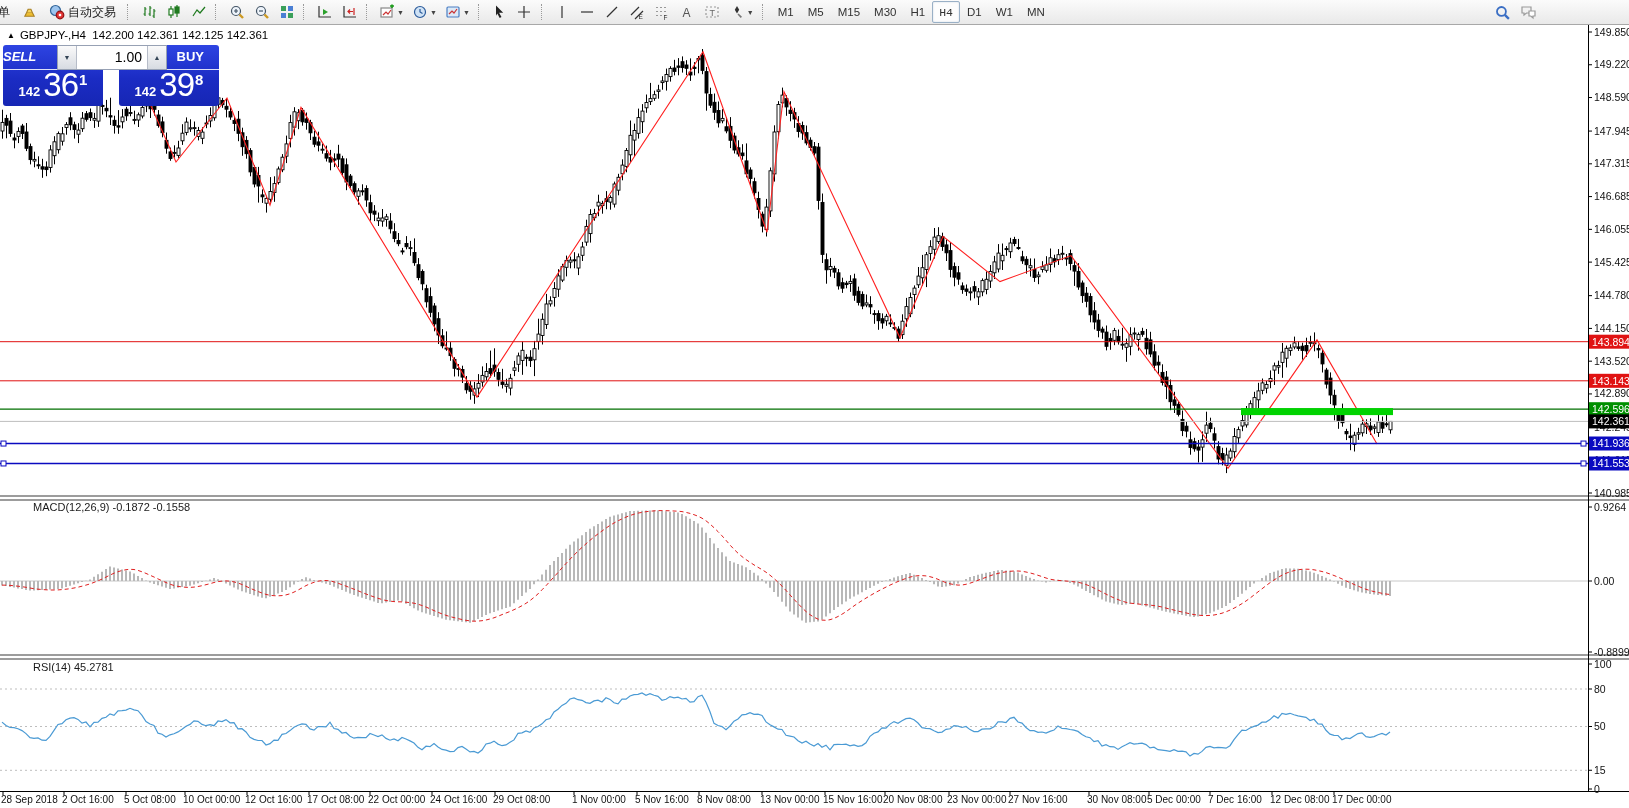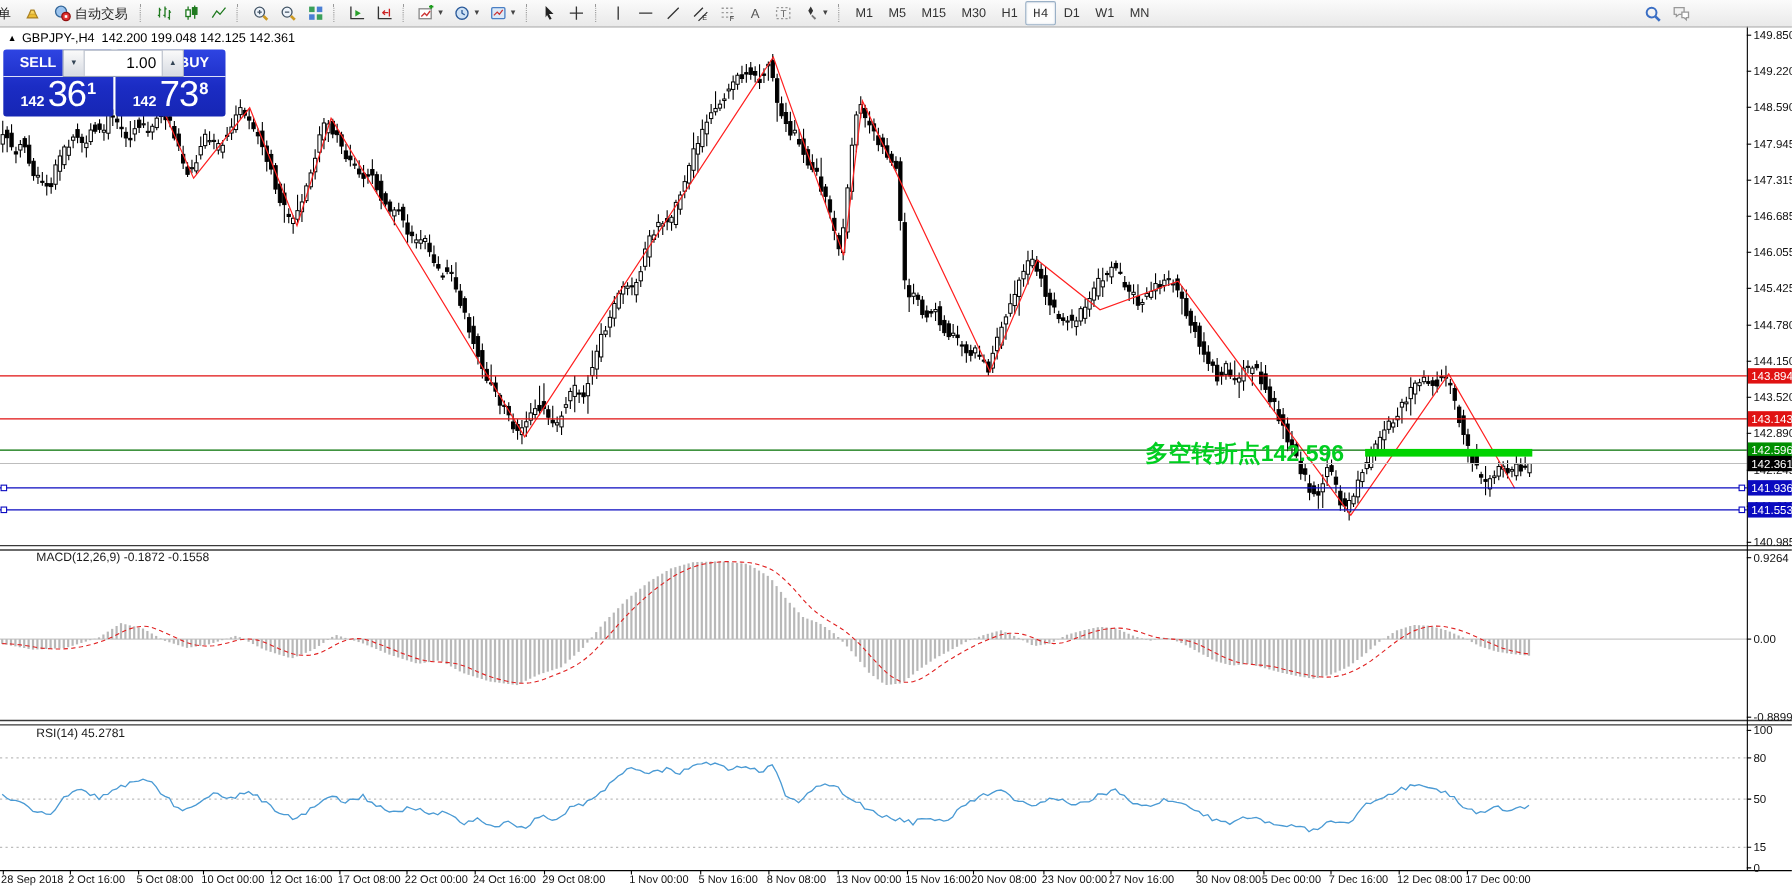--- a/index.html
+++ b/index.html
@@ -23,24 +23,24 @@
   
   #chart-wrap{position:absolute;left:0;top:0;width:1629px;height:808px;}
   #chart-svg{position:absolute;left:0;top:0;}
   
   #quote-bar{position:absolute;left:7px;top:29px;font-size:11.5px;color:#000;z-index:5;}
   #quote-bar .tri{font-size:8px;margin-right:5px;position:relative;top:-1px;}
   
   #trade-panel{position:absolute;left:3px;top:45px;width:207px;height:61px;z-index:6;}
   .tp-btn{position:absolute;top:0;width:100px;height:61px;border-radius:3px;
      background:linear-gradient(#2e44e2,#1b2cc4 55%,#1626b4);color:#fff;}
-  #sell-btn{left:0;} #buy-btn{left:102px;}
+  #sell-btn{left:0;} #buy-btn{left:116px;}
   .tp-cap{position:absolute;top:0;left:0;right:0;height:24px;line-height:24px;
      font-size:13px;font-weight:600;border-bottom:1px solid rgba(255,255,255,.85);}
-  #sell-btn .tp-cap{padding-left:15px;}
+  #sell-btn .tp-cap{font-style:italic;}
   #buy-btn .tp-cap{padding-right:15px;text-align:right;}
   .tp-price{position:absolute;bottom:2px;left:0;right:0;display:flex;justify-content:center;
      align-items:baseline;color:#fff;margin-top:47px;}
   .tp-price .small{font-size:13px;font-weight:700;margin-right:3px;}
   .tp-price .big{font-size:33px;letter-spacing:-1px;}
   .tp-price .sup{font-size:15px;font-weight:700;position:relative;top:-11px;margin-left:1px;}
   #vol-box{position:absolute;left:54px;top:0;width:110px;height:25px;background:#fff;
      border:1px solid #97a1b4;display:flex;z-index:7;box-sizing:border-box;}
   .spin{width:18px;display:flex;align-items:center;justify-content:center;font-size:7px;color:#345;
      background:linear-gradient(#fafafa,#d7dbe2);}
@@ -1245,50 +1245,49 @@
         <rect x="1589" y="414.4" width="40" height="14" fill="#000000"></rect>
         <text x="1592" y="425.2" font-size="10.5" fill="#fff" font-family="Liberation Sans, sans-serif">142.361</text>
         <rect x="1589" y="436.5" width="40" height="14" fill="#0a0ac0"></rect>
         <text x="1592" y="447.3" font-size="10.5" fill="#fff" font-family="Liberation Sans, sans-serif">141.936</text>
         <rect x="1589" y="456.5" width="40" height="14" fill="#0a0ac0"></rect>
         <text x="1592" y="467.3" font-size="10.5" fill="#fff" font-family="Liberation Sans, sans-serif">141.553</text>
       </g>
     </svg>
 
   <div id="quote-bar">
-    <span class="tri">▲</span><span>GBPJPY-,H4</span>&nbsp;&nbsp;<span>142.200 199.048 142.125 142.361</span>
+    <span class="tri">▲</span><span>GBPJPY-,H4</span>&nbsp;&nbsp;<span>142.200 142.361 142.125 142.361</span>
   </div>
 
   <div id="trade-panel">
     <div class="tp-btn" id="sell-btn">
       <div class="tp-cap">SELL</div>
       <div class="tp-price">
         <span class="small">142</span>
           <span class="big">36</span>
           <span class="sup">1</span>
       </div>
     </div>
     <div class="tp-btn" id="buy-btn">
       <div class="tp-cap">BUY</div>
       <div class="tp-price">
         <span class="small">142</span>
-          <span class="big">73</span>
+          <span class="big">39</span>
           <span class="sup">8</span>
       </div>
     </div>
     <div id="vol-box">
       <div class="spin left">▼</div>
       <div id="vol-val">1.00</div>
       <div class="spin right">▲</div>
     </div>
   </div>
 
   <div class="ind-label" id="macd-label">MACD(12,26,9) -0.1872 -0.1558</div>
   <div class="ind-label" id="rsi-label">RSI(14) 45.2781</div>
-  <div id="annotation" style="color: rgb(0, 207, 32);">多空转折点142.596</div>
 </div>
 
 <div id="toolbar">
     <span class="tb text cut">
       <span>单</span>
     </span>
     <span class="tb">
       <svg width="17" height="15" viewBox="0 0 16 16" fill="none" stroke-width="1.2">
         <path d="M3 12l2-4h6l2 4z" fill="#edbd31" stroke="#a98023"></path>
         <path d="M5 8l1.5-3.5h3L11 8" fill="#f8d45a" stroke="#a98023"></path>

